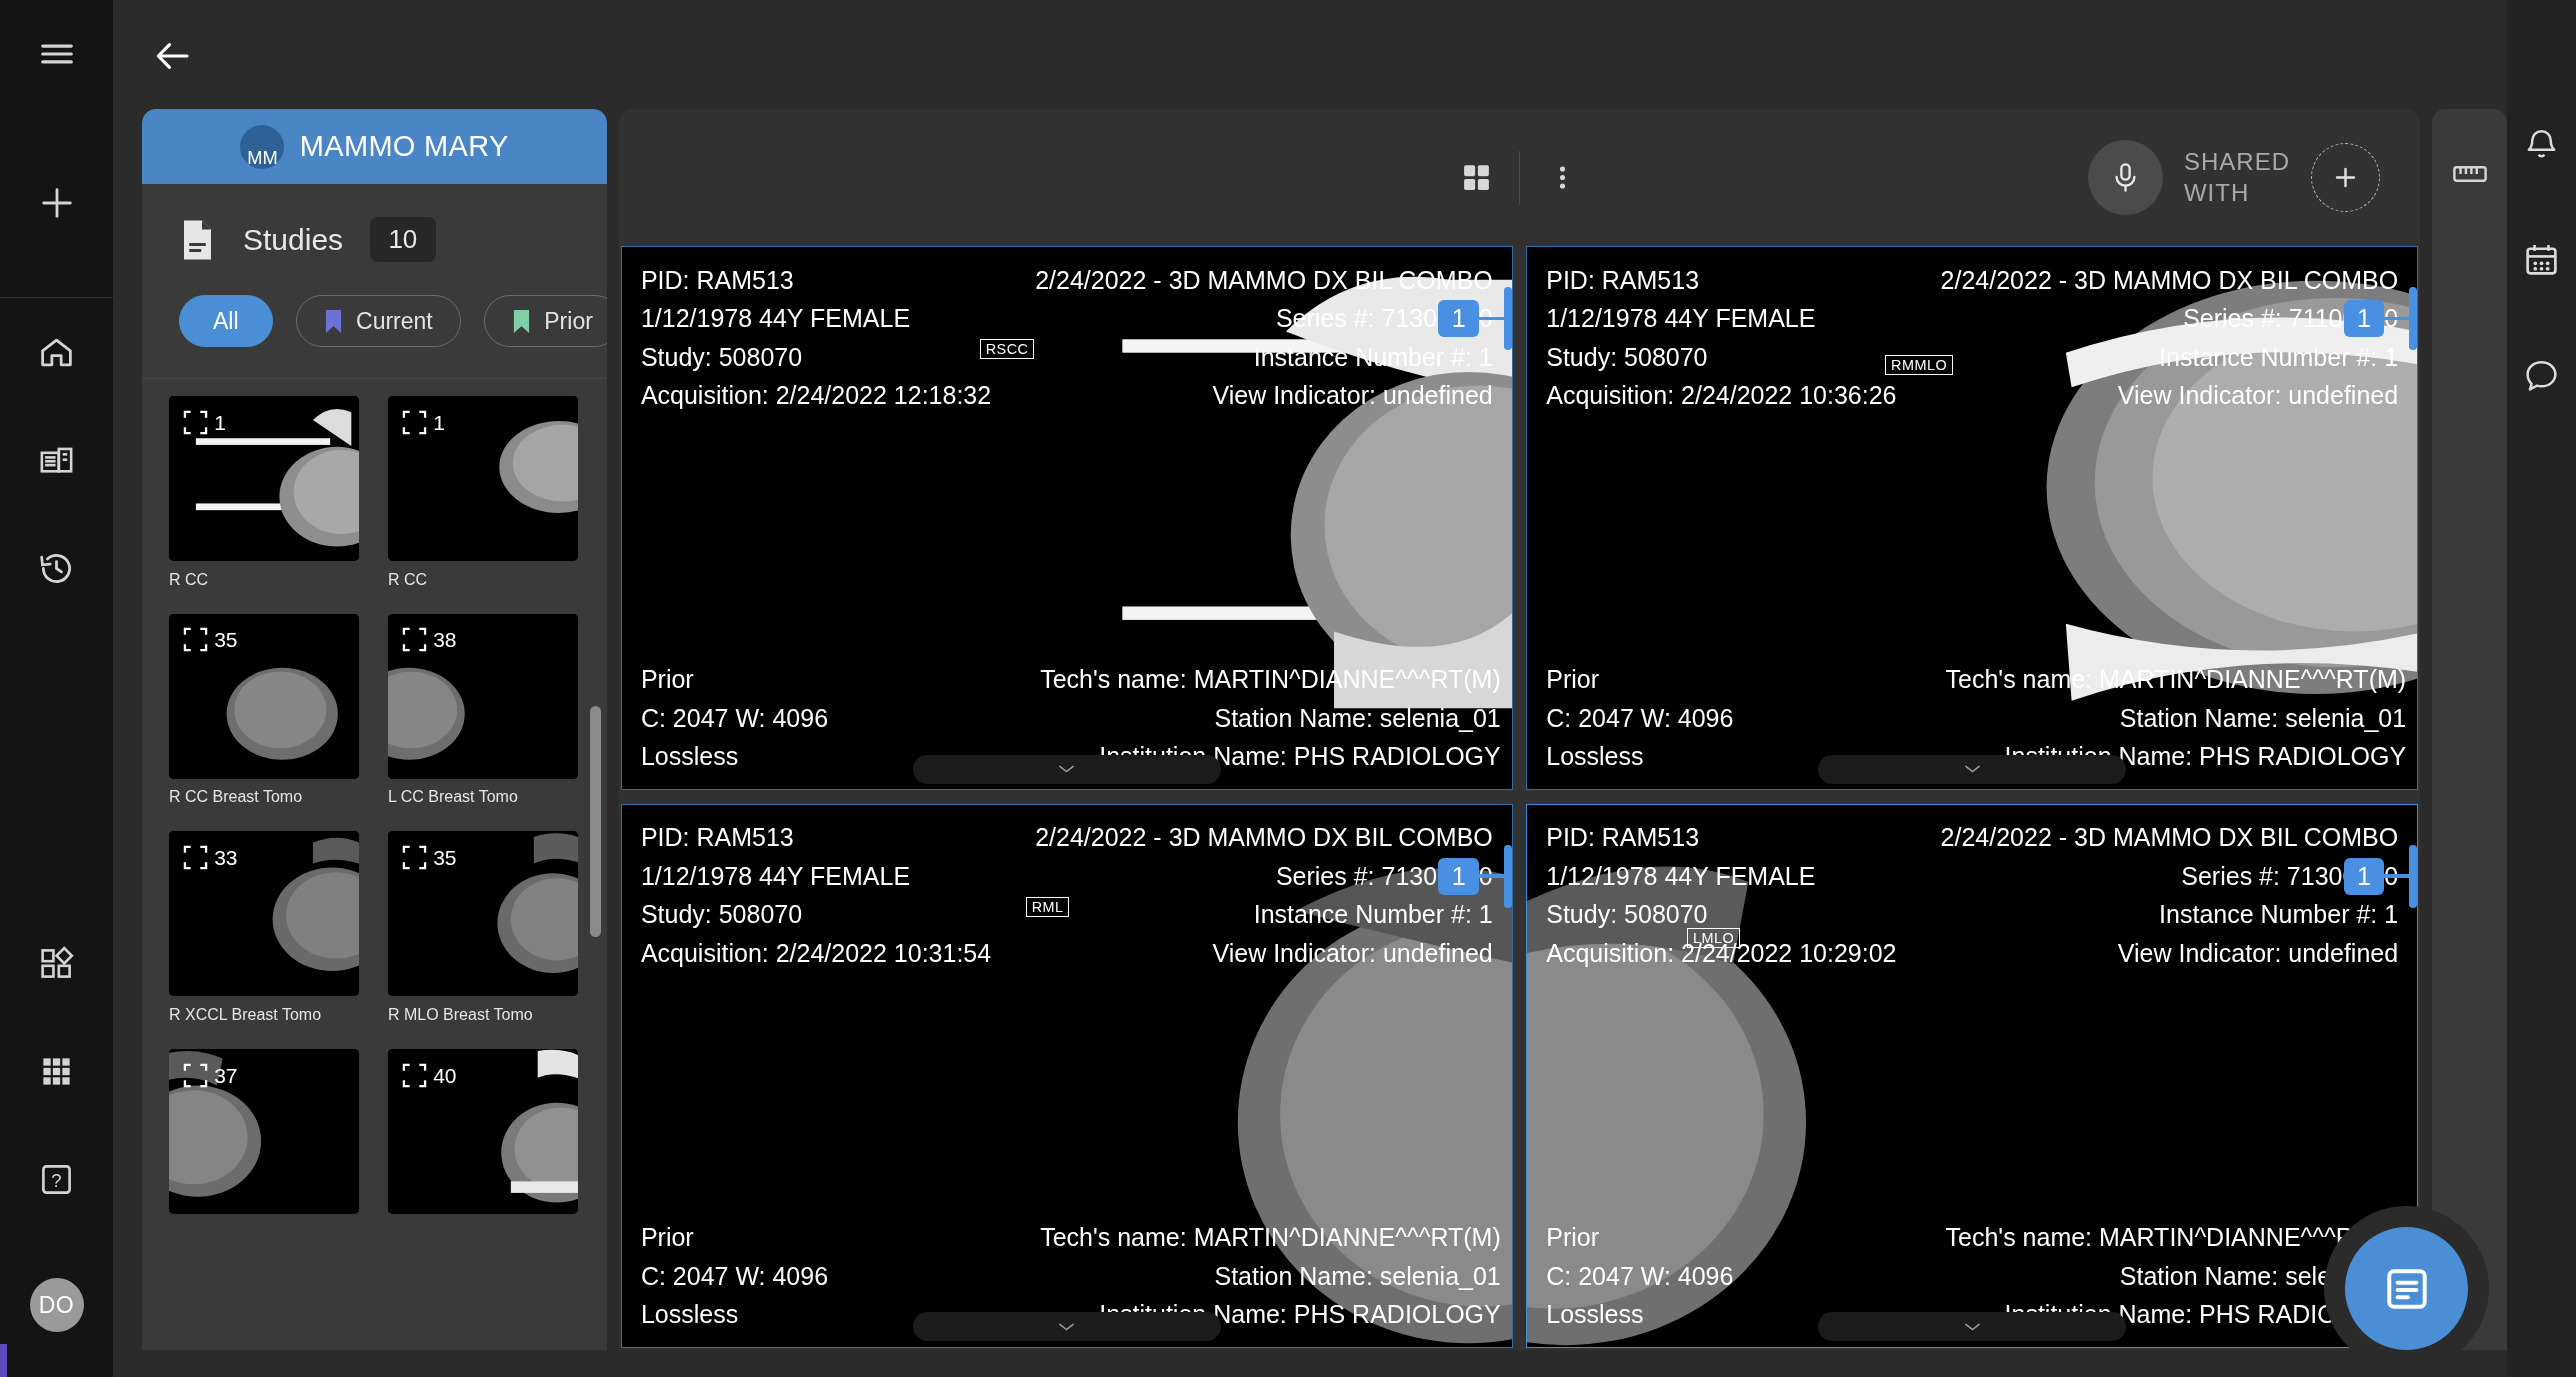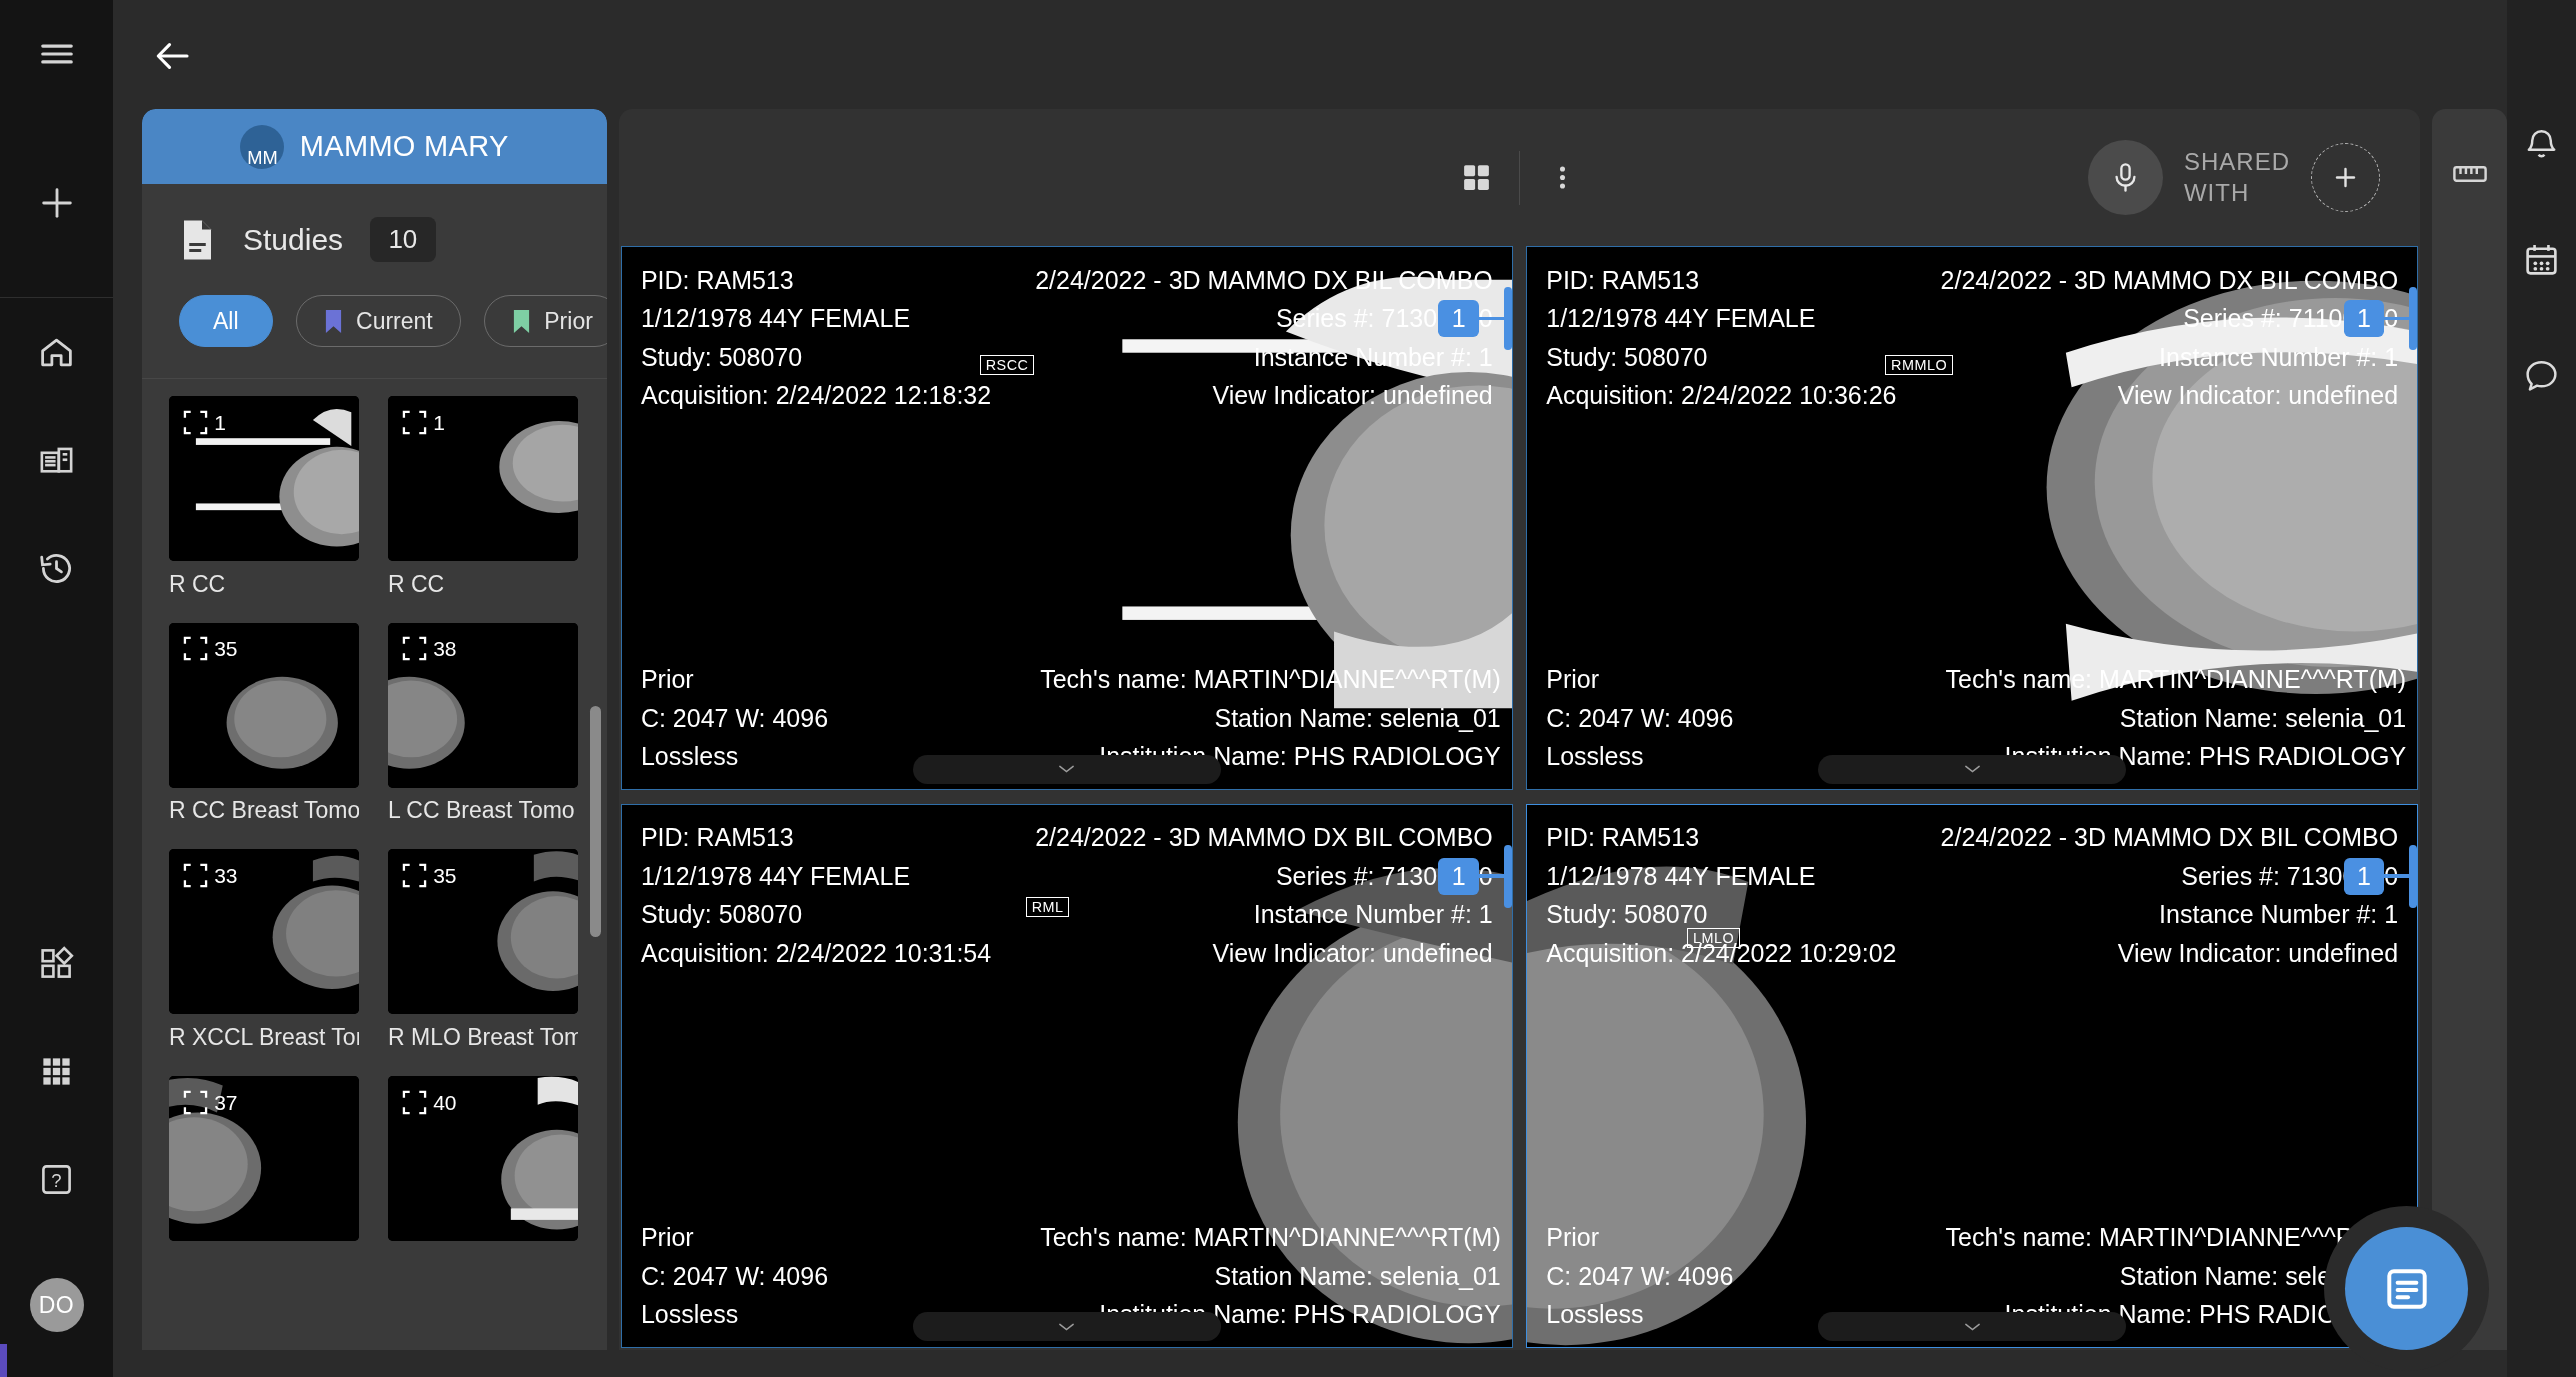--- a/index.html
+++ b/index.html
@@ -83,21 +83,21 @@
   .thumb-img {
     position: relative; width: 190px; height: 165px; background: #000000;
     border-radius: 4.8px; overflow: hidden;
   }
   .thumb-tag {
     position: absolute; left: 13.5px; top: 13.5px; display: flex; align-items: flex-end; gap: 6.7px;
     color: #ffffff; font-size: 21px; z-index: 3;
   }
   .frame-ico { width: 25px; height: 25px; display: block; }
   .thumb-label {
-    color: #e6e6e6; font-size: 23px; margin: 9.6px 0 15.4px 0;
+    color: #e6e6e6; font-size: 16px; margin: 9.6px 0 15.4px 0;
     white-space: nowrap; overflow: hidden; text-overflow: clip;
   }
   .thumb-scrollbar {
     position: absolute; right: 5.8px; top: 327px; width: 11.5px; height: 231px;
     background: #8a8a8a; border-radius: 5.8px;
   }
 
   
   .viewer {
     position: absolute; left: 619px; top: 109px; width: 1801px; height: 1241px;
@@ -599,21 +599,21 @@
           <svg width="891" height="544" viewBox="0 0 926 566" preserveAspectRatio="none">
             <rect width="926" height="566" fill="#000"></rect>
             <rect x="520" y="96" width="406" height="14" fill="#f4f4f4"></rect>
             <rect x="520" y="374" width="406" height="14" fill="#f4f4f4"></rect>
             <path d="M690 88 q70 -70 170 -54 l66 0 0 120 q-120 -20 -236 -66 z" fill="#e9e9e9"></path>
             <ellipse cx="880" cy="300" rx="185" ry="170" fill="#8d8d8d"></ellipse>
             <ellipse cx="890" cy="290" rx="160" ry="146" fill="#a6a6a6"></ellipse>
             <path d="M740 400 q120 40 186 -20 l0 100 -186 0 z" fill="#d7d7d7"></path>
           </svg>
         </div>
-        <div class="laterality" style="left:358px;top:108px">RSCC</div>
+        <div class="laterality" style="left:358px;top:92px">RSCC</div>
         <div class="scroll-badge">
           <span class="num">1</span>
           <span class="stem"></span>
           <span class="rail"></span>
         </div>
         <div class="vp-overlay">
           <div class="vp-tl">
             <div>PID: RAM513</div>
             <div>1/12/1978 44Y FEMALE</div>
             <div>Study: 508070</div>

